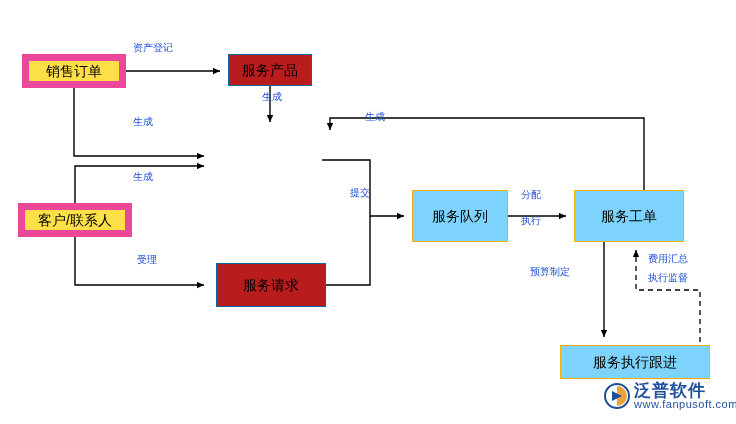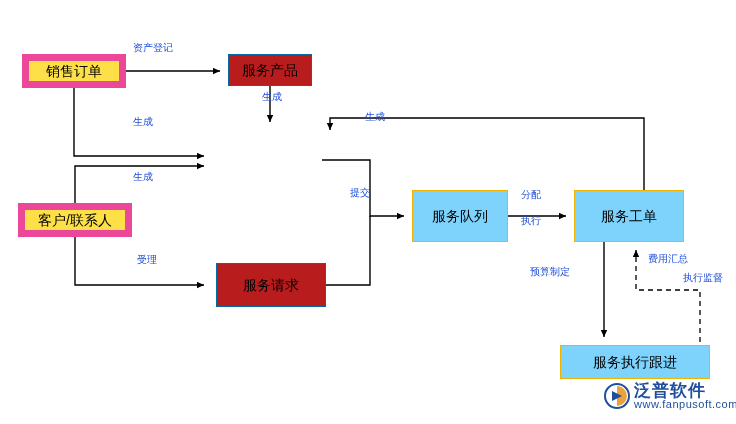--- a/index.html
+++ b/index.html
@@ -143,21 +143,21 @@
   <div class="edge-label" style="left:262px; top:90px;">生成</div>
   <div class="edge-label" style="left:133px; top:115px;">生成</div>
   <div class="edge-label" style="left:365px; top:110px;">生成</div>
   <div class="edge-label" style="left:133px; top:170px;">生成</div>
   <div class="edge-label" style="left:137px; top:253px;">受理</div>
   <div class="edge-label" style="left:350px; top:186px;">提交</div>
   <div class="edge-label" style="left:521px; top:188px;">分配</div>
   <div class="edge-label" style="left:521px; top:214px;text-align:center;">执行</div>
   <div class="edge-label" style="left:530px; top:265px;text-align:right;">预算制定</div>
   <div class="edge-label" style="left:648px; top:252px;">费用汇总</div>
-  <div class="edge-label" style="left:648px; top:271px;margin-left:35px;">执行监督</div>
+  <div class="edge-label" style="left:648px; top:271px;">执行监督</div>
 
   <div class="logo" style="left:604px; top:382px;">
     <svg width="26" height="26" viewBox="0 0 26 26">
       <circle cx="13" cy="13" r="12" fill="none" stroke="#1f4e9c" stroke-width="2"></circle>
       <path d="M13 3 A10 10 0 0 1 13 23" fill="#e8a33d"></path>
       <path d="M8 8 L18 13 L8 18 Z" fill="#1f4e9c"></path>
     </svg>
     <div class="logo-text">
       <span class="logo-cn">泛普软件</span>
       <span class="logo-en">www.fanpusoft.com</span>

